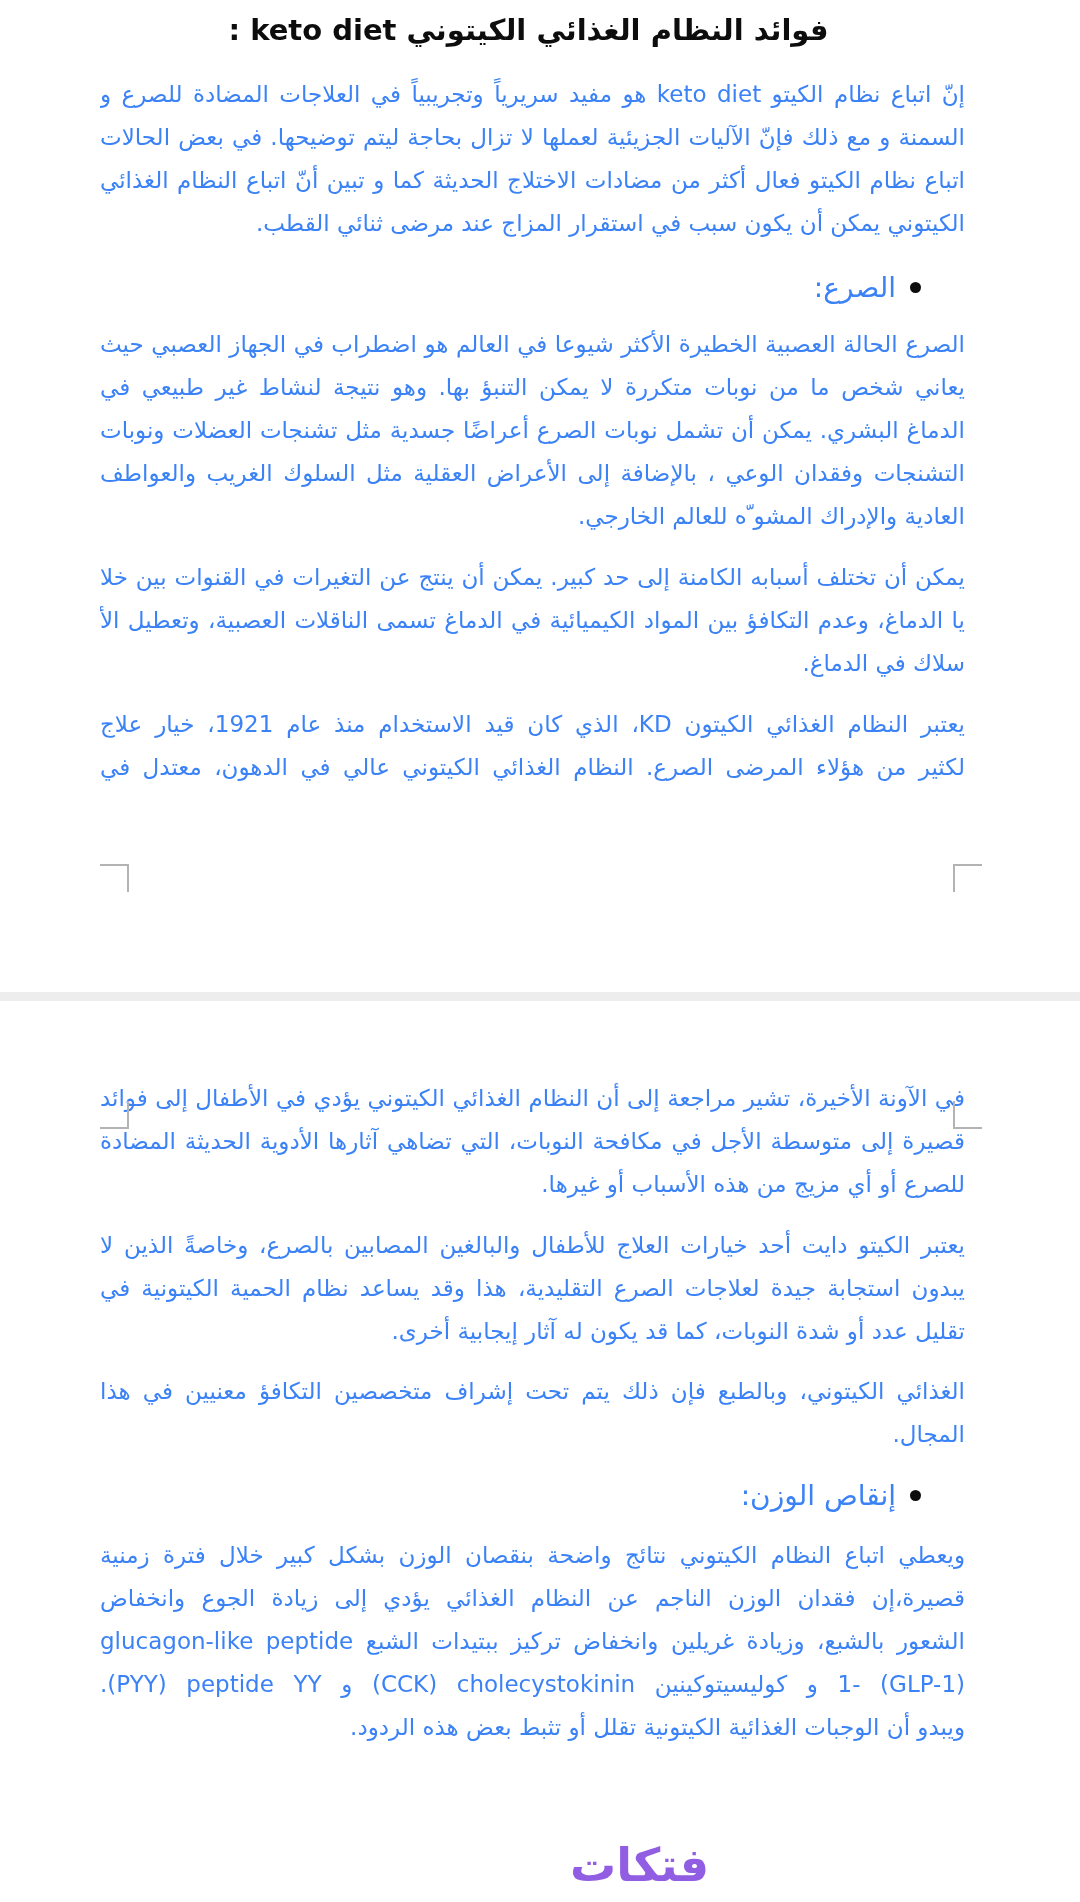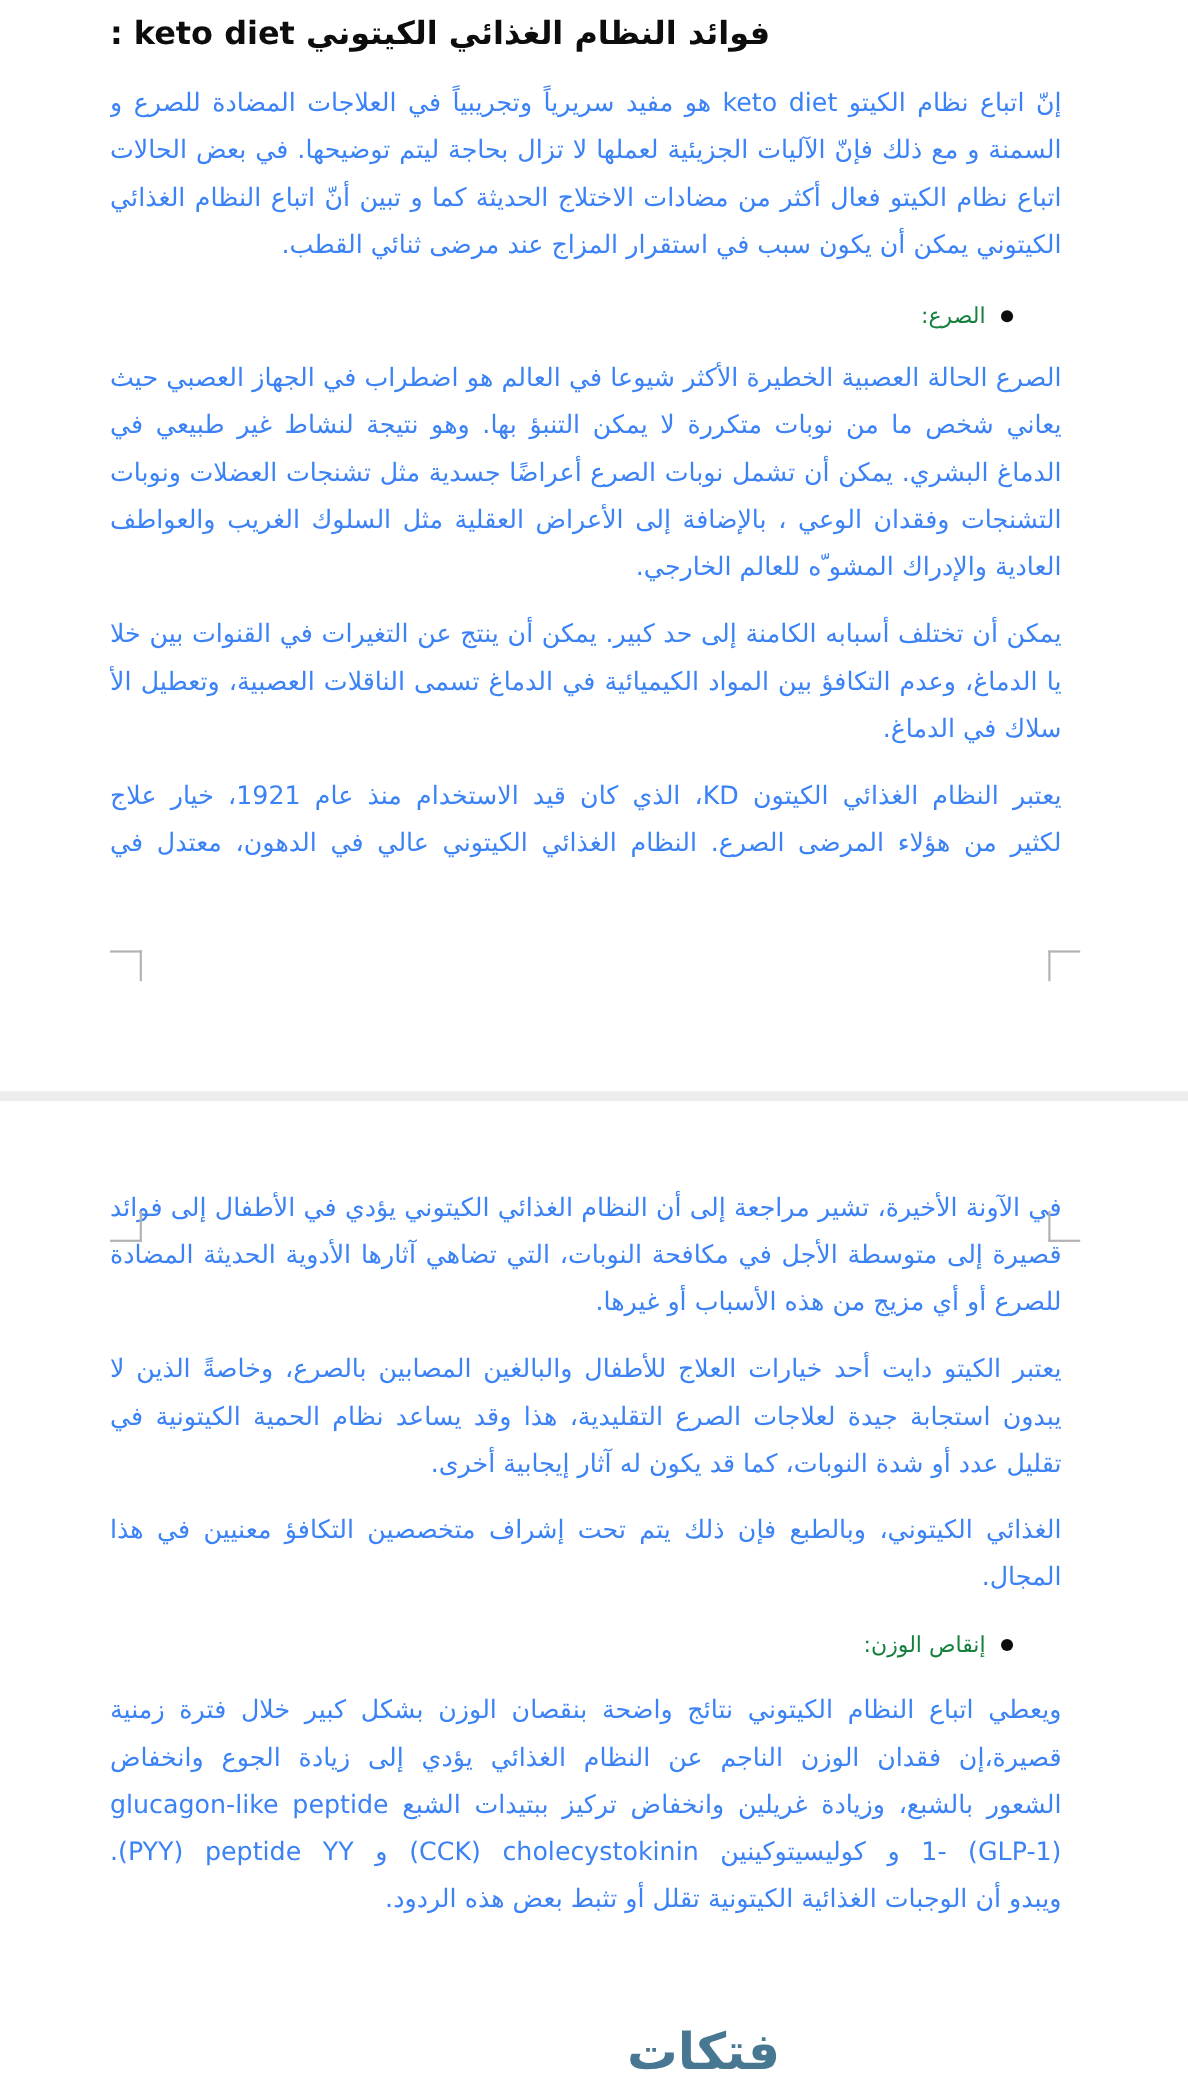--- a/index.html
+++ b/index.html
@@ -8,54 +8,54 @@
     width:1080px; height:1902px; position:relative; overflow:hidden;
     font-family:"DejaVu Sans", sans-serif; color:#111111;
   }
   .doc { position:relative; width:1080px; height:1902px; }
   .content {
     direction:rtl; padding:8px 115px 0 100px;
   }
   .title {
     margin:0; padding:0 8px 0 0;
     font-size:29px; font-weight:bold; line-height:44px;
-    text-align:left; white-space:nowrap; color:#0d0d0d;
+    text-align:center; white-space:nowrap; color:#0d0d0d;
   }
   .para { margin:0; }
   .line {
     height:43px; line-height:43px; font-size:23px; overflow:hidden;
     color:#3b82f6;
   }
   .just { text-align:justify; text-align-last:justify; text-justify:inter-word; }
   .last { text-align:right; }
   .bullet-row {
     display:flex; align-items:center; height:43px; direction:rtl;
   }
   .dot {
     width:11px; height:11px; border-radius:50%; background:#0d0d0d;
     margin-right:44px; margin-left:14px; flex:0 0 auto;
   }
-  .blabel { font-size:20px; line-height:43px; color:#15803d; }
+  .blabel { font-size:28px; line-height:43px; color:#3b82f6; }
   .m21 { margin-top:21px; }
   .m14 { margin-top:14px; }
   .m18 { margin-top:18px; }
   .m17 { margin-top:17px; }
   .m288 { margin-top:288px; }
   .band {
     position:absolute; left:0; top:992px; width:1080px; height:9px;
     background:#ededed;
   }
   .mark { position:absolute; width:27px; height:26px; border:0 solid #b3b3b3; }
   .mk-p1-left  { left:100px; top:864px; border-top-width:2px; border-right-width:2px; }
   .mk-p1-right { left:953px; top:864px; border-top-width:2px; border-left-width:2px; }
   .mk-p2-left  { left:100px; top:1101px; border-bottom-width:2px; border-right-width:2px; }
   .mk-p2-right { left:953px; top:1101px; border-bottom-width:2px; border-left-width:2px; }
   .wm {
     position:absolute; left:570px; top:1838px; z-index:-1;
-    font-size:46px; font-weight:bold; color:#0c4a6e; letter-spacing:8px;
+    font-size:46px; font-weight:bold; color:#6d28d9; letter-spacing:8px;
     direction:rtl; opacity:0.75;
   }
 </style>
 </head>
 <body>
 
 <div class="doc">
 
   <div class="wm">فتكات</div>
 

